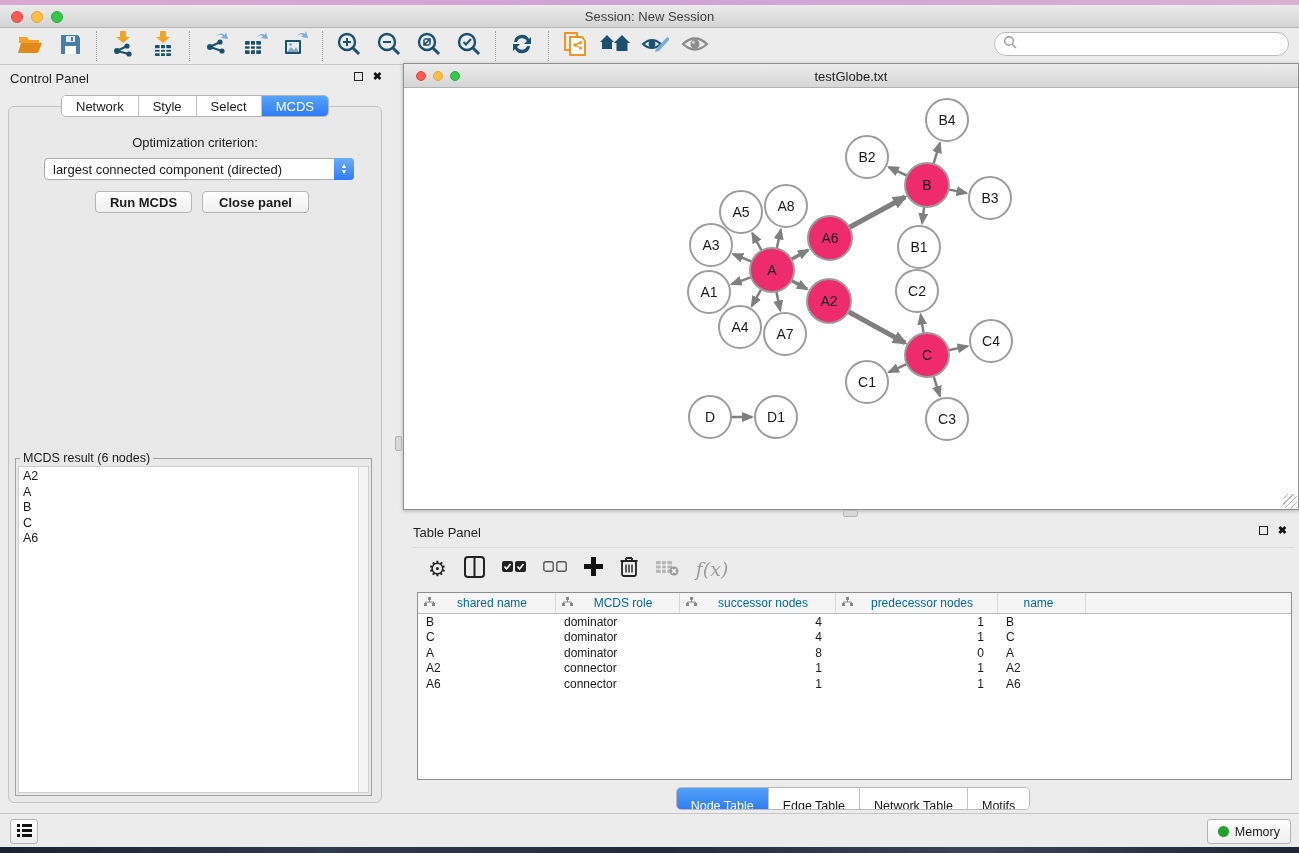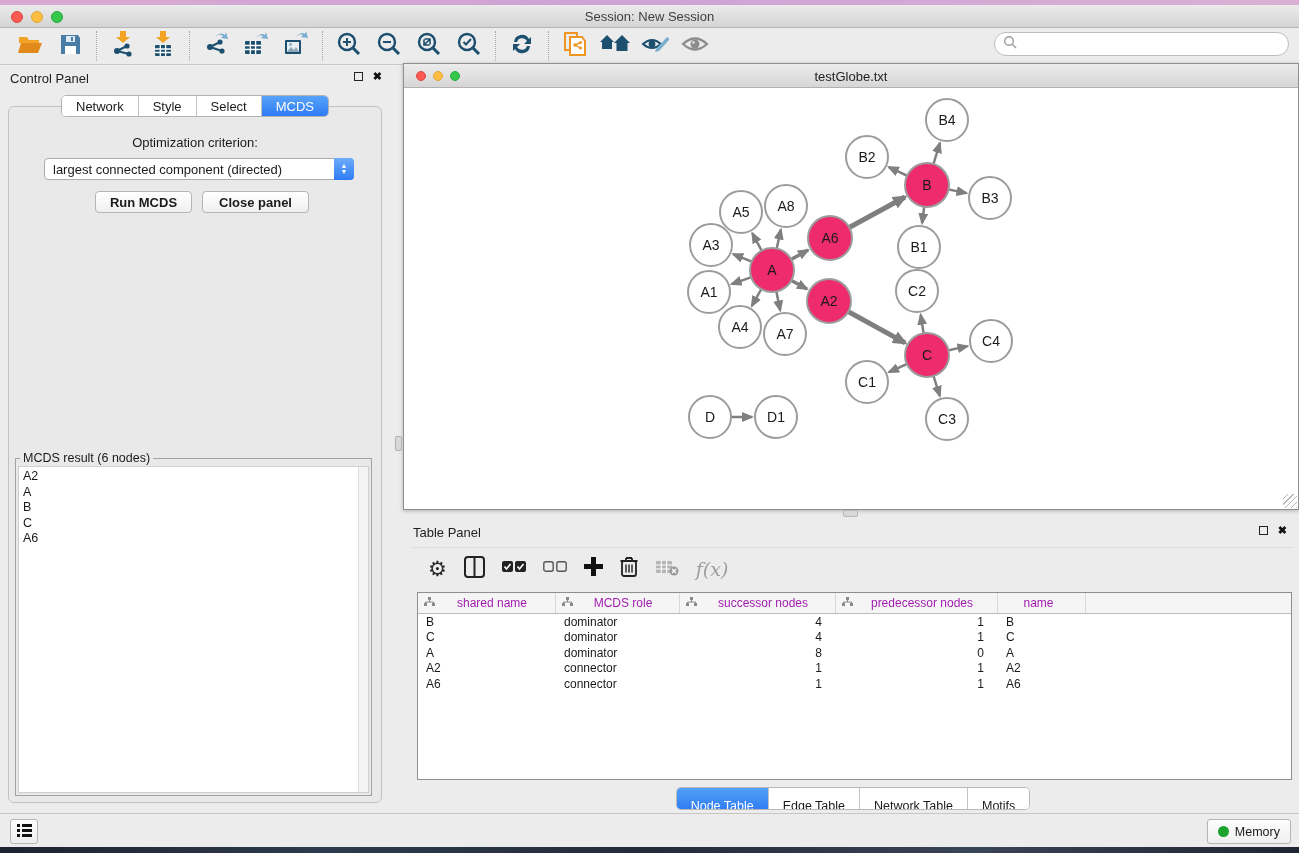--- a/index.html
+++ b/index.html
@@ -79,21 +79,21 @@
   
   .table-panel { position:absolute; left:407px; top:520px; width:892px; height:293px; background:#ececec; }
   .tp-toolbar { position:absolute; left:5px; right:5px; top:27px; height:42px; border-top:1px solid #dedede;
      display:flex; align-items:center; gap:17px; padding-left:16px; }
   .tp-ic { display:flex; align-items:center; justify-content:center; }
   .gear-glyph { font-size:21px; color:#2a2a2a; line-height:20px; }
   .fx-glyph { font-family:"DejaVu Serif", serif; font-style:italic; font-size:19px; color:#9d9d9d; }
 
   .data-table { position:absolute; left:10px; right:7px; top:72px; height:188px; background:#fff; border:1px solid #8f8f8f; overflow:hidden; }
   .dt-header { display:flex; height:21px; background:#f5f5f5; border-bottom:1px solid #bdbdbd; }
-  .dt-hcell { display:flex; align-items:center; border-right:1px solid #d9d9d9; font-size:12px; color:#a21caf; }
+  .dt-hcell { display:flex; align-items:center; border-right:1px solid #d9d9d9; font-size:12px; color:#0369a1; }
   .dt-hcell .hlabel { flex:1; text-align:center; padding-right:6px; }
   .dt-hcell .hicon { margin-left:6px; }
   .dt-row { display:flex; height:15.5px; font-size:12px; align-items:center; }
   .dt-cell { overflow:hidden; white-space:nowrap; }
   .al { padding-left:8px; text-align:left; }
   .ar { padding-right:14px; text-align:right; }
   .w1{width:138px;} .w2{width:124px;} .w3{width:156px;} .w4{width:162px;} .w5{width:88px;}
 
   .tp-tabs { position:absolute; left:0; right:0; bottom:3px; display:flex; justify-content:center; }
   .tp-tabs .group { display:flex; border:1px solid #b9b9b9; border-radius:5px; overflow:hidden; background:#fff; height:23px; }

